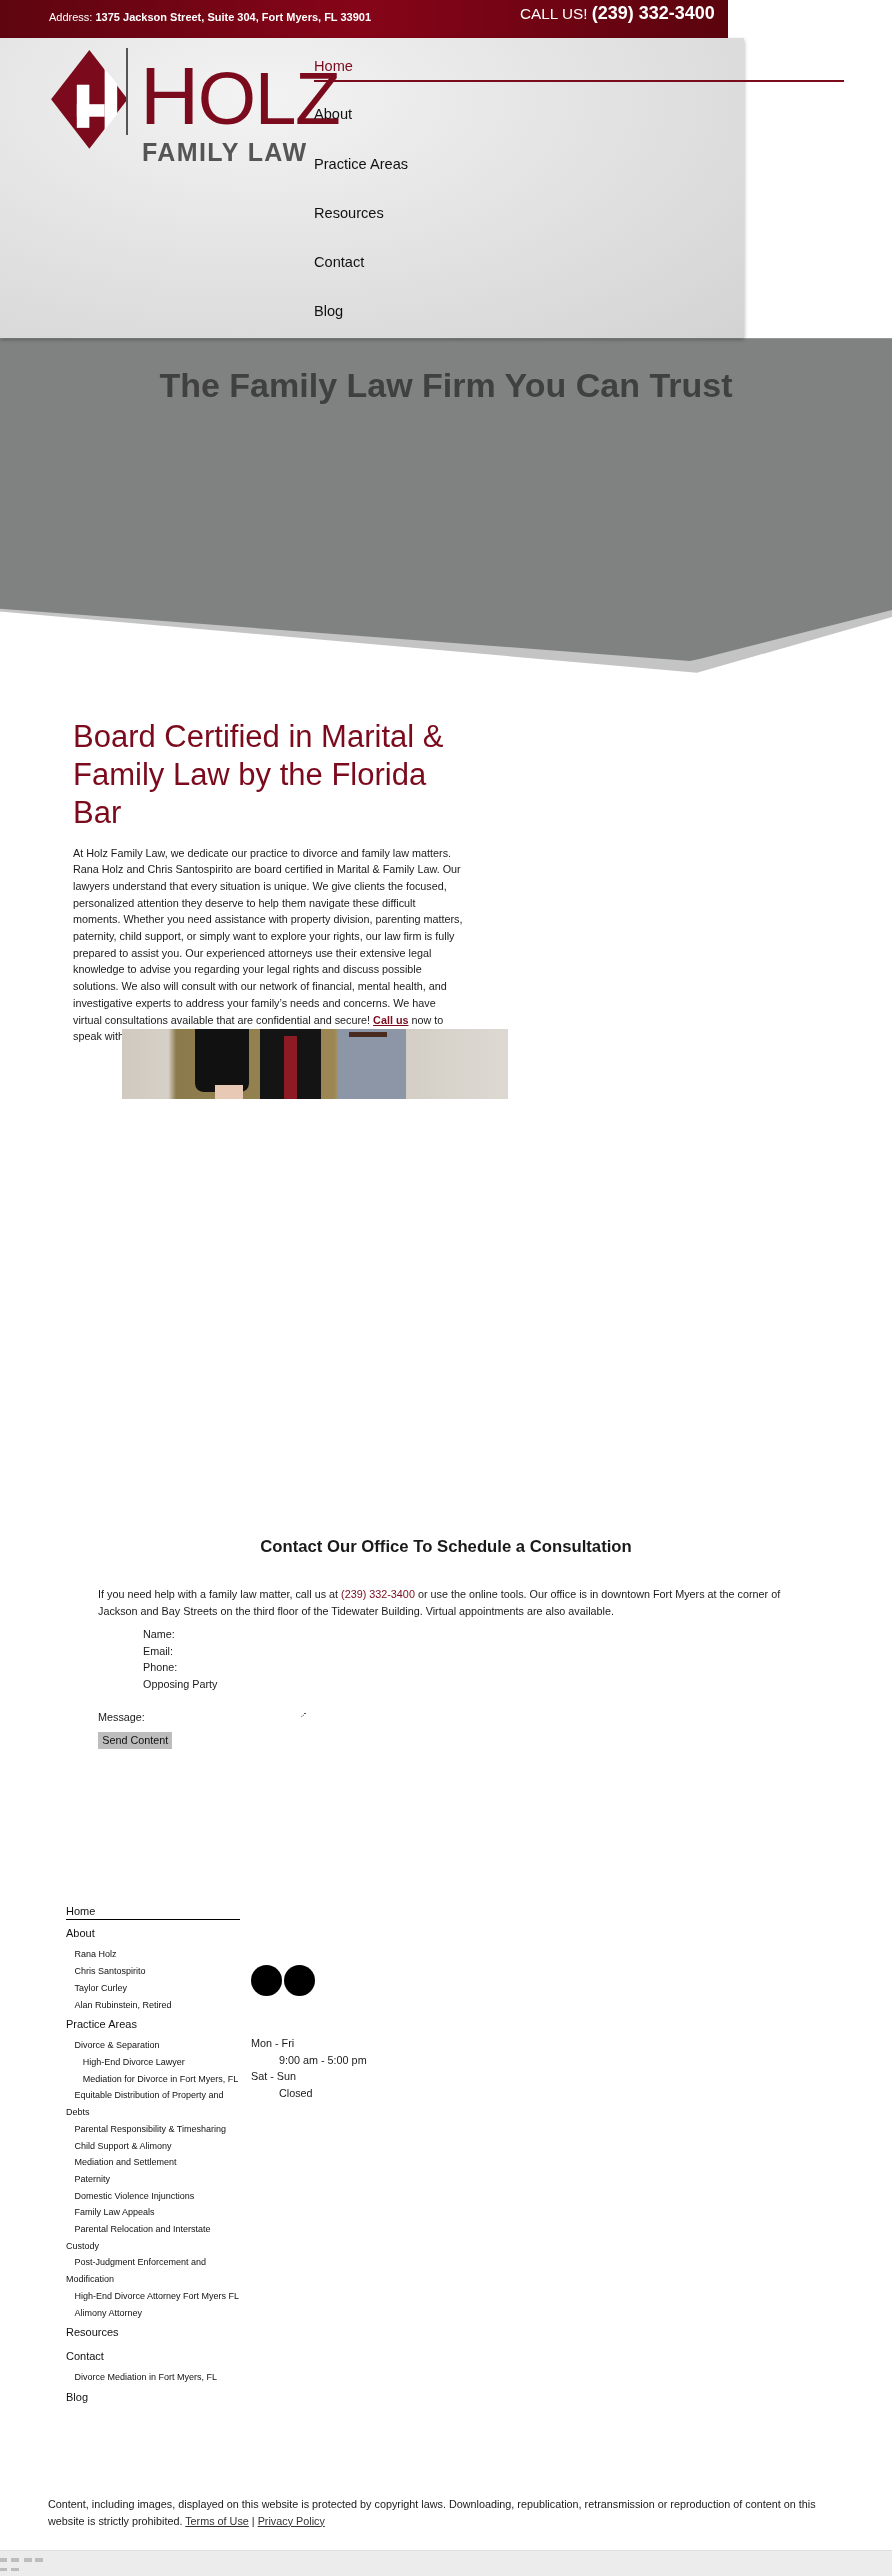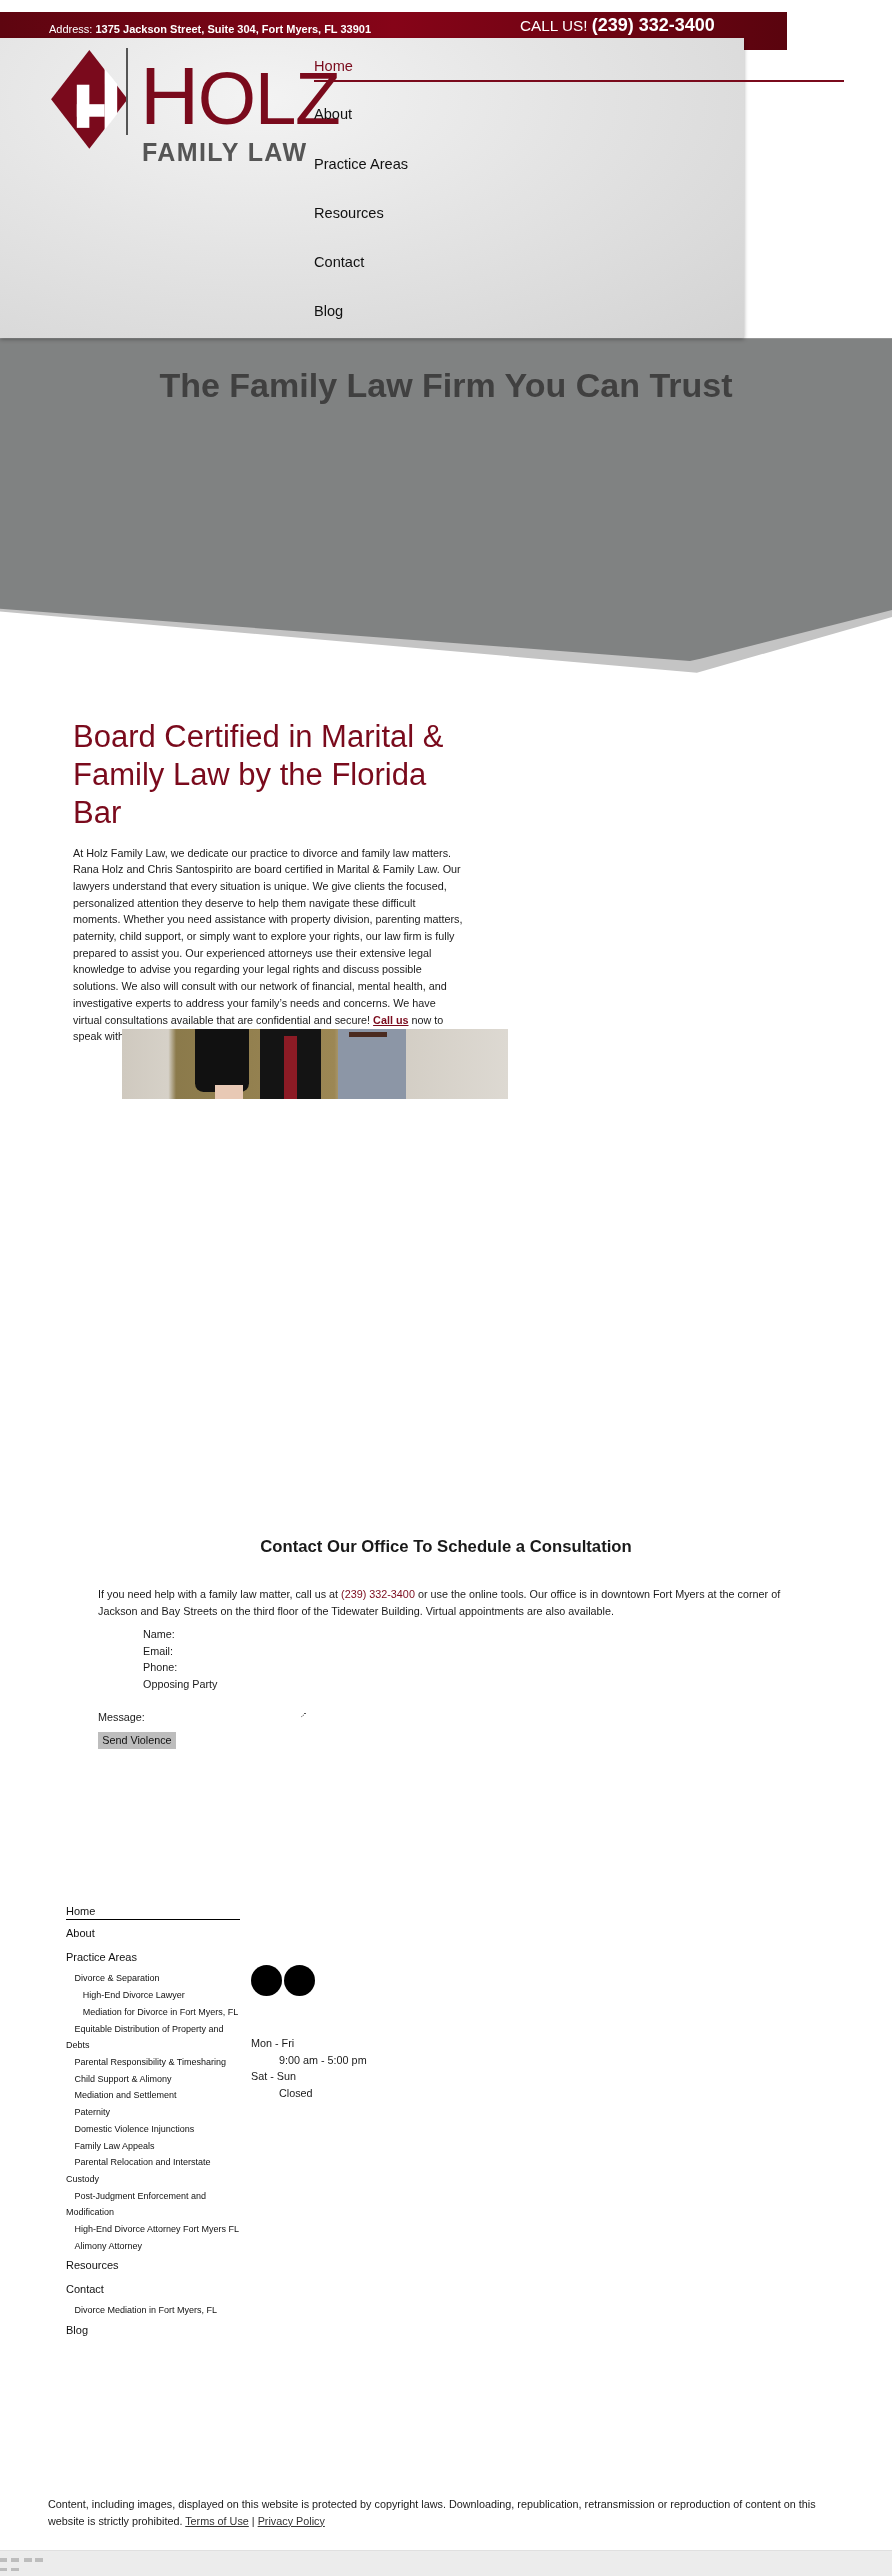--- a/index.html
+++ b/index.html
@@ -1,20 +1,20 @@
 <!DOCTYPE html>
 <html style="font-size:11px"><head>
 <meta charset="utf-8">
 <style>
   * { box-sizing: border-box; margin: 0; padding: 0; }
   html, body { width: 892px; }
   body { font-family: "Liberation Sans", sans-serif; color: #1a1a1a; background: #fff; position: relative; height: 2576px; overflow: hidden; }
 
   
-  .topbar { position: absolute; top: 12px; left: 0; width: 787px; height: 38px;
+  .topbar { position: absolute; top: 0; left: 0; width: 728px; height: 38px;
     background: linear-gradient(90deg, #5e0510 0%, #860418 50%, #5a040e 100%); color: #fff; }
   .topbar .address { position: absolute; left: 49px; top: 10.5px; font-size: 11px; }
   .topbar .address b { font-weight: bold; }
   .topbar .callus { position: absolute; left: 520px; top: 2.8px; font-size: 15.3px; }
   .topbar .callus b { font-size: 18px; font-weight: bold; }
   .topbar .social { position: absolute; left: 797px; top: 3.5px; display: flex; gap: 0.7px; }
   .topbar .social span { width: 21px; height: 21px; border-radius: 50%; background: #fff; display: block; }
 
   
   .header { position: absolute; top: 38px; left: 0; width: 744px; height: 300px;
@@ -154,27 +154,33 @@
   <p class="intro"><span>If you need help with a family law matter, call us at </span><span class="phone">(239) 332-3400</span><span> or use the online tools. Our office is in downtown Fort Myers at the corner of Jackson and Bay Streets on the third floor of the Tidewater Building. Virtual appointments are also available.</span></p>
   <form class="form">
     <div class="row">Name:</div>
     <div class="row">Email:</div>
     <div class="row">Phone:</div>
     <div class="row">Opposing Party</div>
     <div class="msgrow">
       <span>Message:</span>
       <span class="resize"></span>
     </div>
-    <button type="button">Send Violence</button>
+    <button type="button">Send Content</button>
   </form>
 </section>
 
 <nav class="fnav">
   <a class="top home">Home</a>
   <a class="top">About</a>
+  <div class="group">
+    <a class="sub">Rana Holz</a>
+    <a class="sub">Chris Santospirito</a>
+    <a class="sub">Taylor Curley</a>
+    <a class="sub">Alan Rubinstein, Retired</a>
+  </div>
   <a class="top">Practice Areas</a>
   <div class="group">
     <a class="sub">Divorce &amp; Separation</a>
     <a class="sub sub2">High-End Divorce Lawyer</a>
     <a class="sub sub2">Mediation for Divorce in Fort Myers, FL</a>
     <a class="sub">Equitable Distribution of Property and Debts</a>
     <a class="sub">Parental Responsibility &amp; Timesharing</a>
     <a class="sub">Child Support &amp; Alimony</a>
     <a class="sub">Mediation and Settlement</a>
     <a class="sub">Paternity</a>

